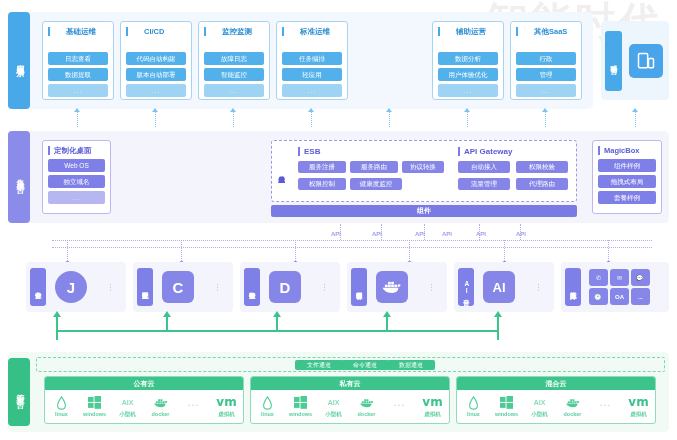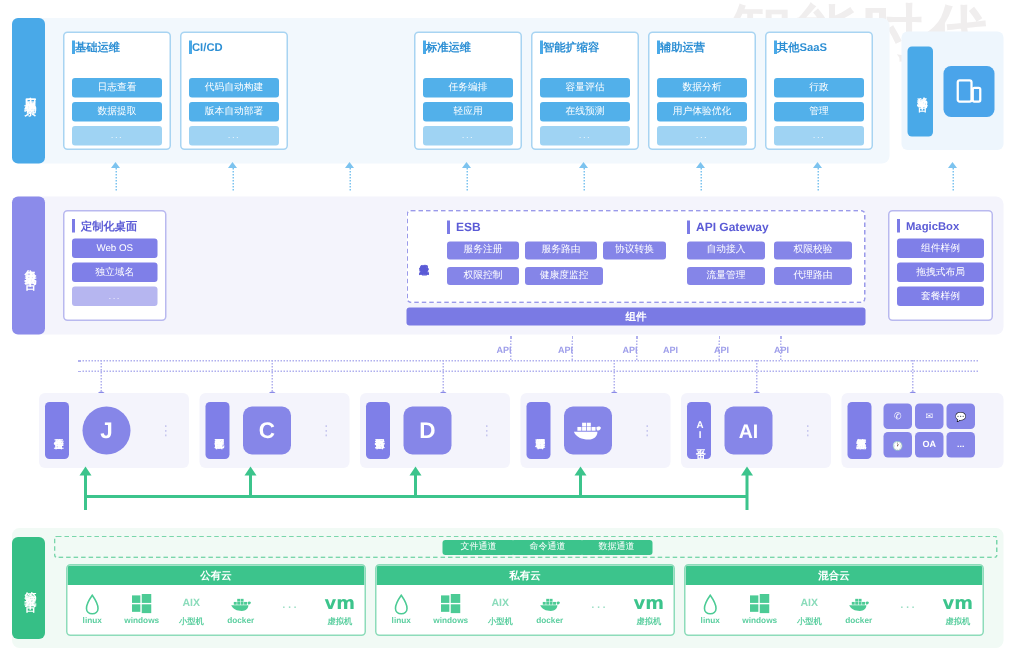--- a/index.html
+++ b/index.html
@@ -31,21 +31,21 @@
   
   #band1{left:8px;top:12px;width:585px;height:97px;background:#f2f8fd;}
   #vlabel1{top:12px;height:97px;background:#49a9e8;}
   .appcard{
     position:absolute;top:21px;height:79px;
     background:#ffffff;border:1px solid #a8d4f2;border-radius:3px;
     box-sizing:border-box;padding:5px 5px 0 5px;
   }
   .appcard .ctitle{
     font-size:7.5px;font-weight:bold;color:#2d8fd4;
-    border-left:2px solid #49a9e8;padding-left:0;
+    border-left:2px solid #49a9e8;padding-left:16px;
     line-height:9px;margin-bottom:16px;
   }
   .appcard .pill{
     background:#52b0ea;color:#ffffff;border-radius:2px;
     font-size:6.5px;text-align:center;line-height:13px;height:13px;
     margin-bottom:3px;overflow:hidden;white-space:nowrap;
   }
   .appcard .pill.dots{background:#9fd3f3;color:#eaf6fd;letter-spacing:1px;}
 
   
@@ -200,34 +200,34 @@
     <div class="pill dots">...</div>
   </div>
 
   <div class="appcard" style="left:120px;width:72px;">
     <div class="ctitle">CI/CD</div>
     <div class="pill">代码自动构建</div>
     <div class="pill">版本自动部署</div>
     <div class="pill dots">...</div>
   </div>
 
+  <div class="appcard" style="left:198px;width:72px;">
+    <div class="ctitle">监控监测</div>
+    <div class="pill">故障日志</div>
+    <div class="pill">智能监控</div>
+    <div class="pill dots">...</div>
+  </div>
 
   <div class="appcard" style="left:276px;width:72px;">
     <div class="ctitle">标准运维</div>
     <div class="pill">任务编排</div>
     <div class="pill">轻应用</div>
     <div class="pill dots">...</div>
   </div>
 
-  <div class="appcard" style="left:354px;width:72px;">
-    <div class="ctitle">智能扩缩容</div>
-    <div class="pill">容量评估</div>
-    <div class="pill">在线预测</div>
-    <div class="pill dots">...</div>
-  </div>
 
   <div class="appcard" style="left:432px;width:72px;">
     <div class="ctitle">辅助运营</div>
     <div class="pill">数据分析</div>
     <div class="pill">用户体验优化</div>
     <div class="pill dots">...</div>
   </div>
 
   <div class="appcard" style="left:510px;width:72px;">
     <div class="ctitle">其他SaaS</div>

